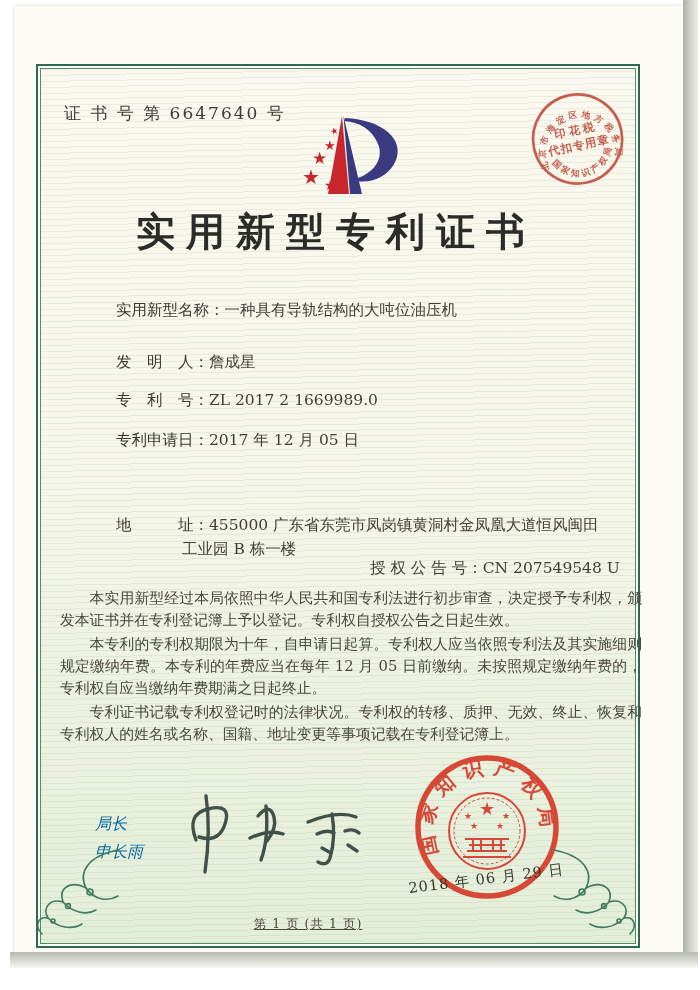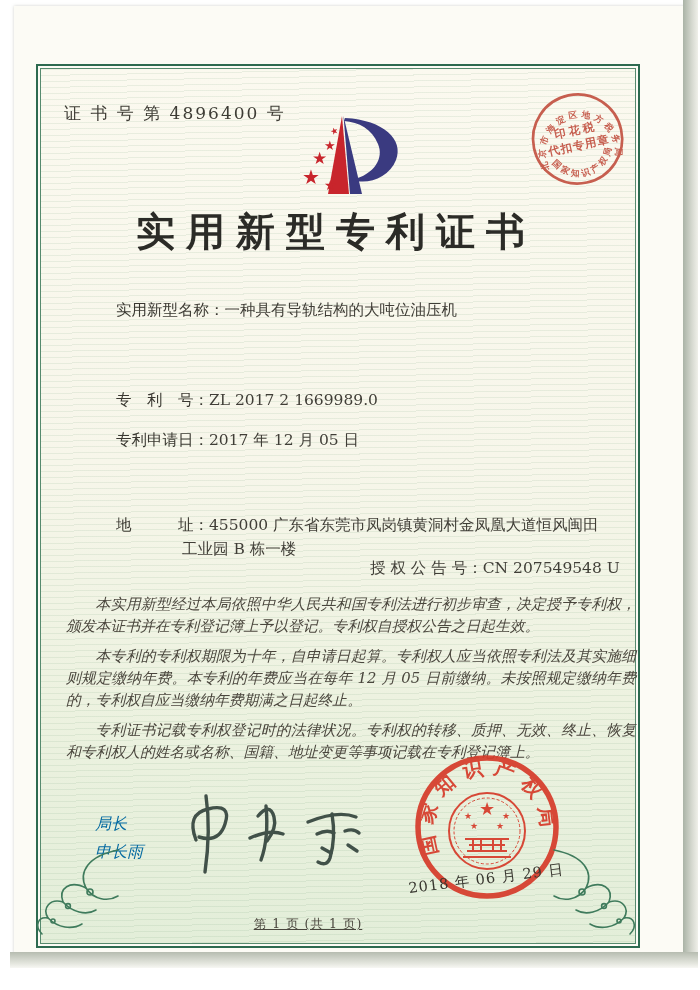--- a/index.html
+++ b/index.html
@@ -24,21 +24,21 @@
   .logo{position:absolute;left:258px;top:92px;width:156px;height:108px;}
   .title{position:absolute;left:22px;top:199px;width:600px;text-align:center;
     font-size:39px;font-weight:bold;letter-spacing:11px;color:#2b2b27;}
   .row{position:absolute;left:58px;font-size:15.5px;white-space:pre;color:#403e37;margin-left:44px;}
   .row .lab{color:#3a3831;}
   .addr2{position:absolute;left:168px;font-size:15.5px;color:#403e37;}
   .grant-left{position:absolute;left:58px;font-size:15.5px;white-space:pre;color:#403e37;}
   .grant-right{position:absolute;left:356px;font-size:15.5px;white-space:pre;color:#403e37;}
   .paras{position:absolute;left:44px;top:579px;width:586px;font-size:14.8px;
     line-height:22px;color:#4a463d;text-align:justify;}
-  .paras p{margin:8px;text-indent:2em;font-style:italic;}
+  .paras p{margin:2px;text-indent:2em;}
   .director{position:absolute;left:81px;top:804px;font-size:16px;color:#0369a1;line-height:28px;font-style:italic;}
   .signature{position:absolute;left:148px;top:782px;width:210px;height:92px;}
   .seal{position:absolute;left:381px;top:737px;width:186px;height:176px;}
   .seal-date{position:absolute;left:394px;top:862px;width:180px;font-size:14.5px;
     color:#38362f;letter-spacing:1px;transform:rotate(-7deg);white-space:pre;}
   .footer{position:absolute;left:22px;top:910px;width:600px;text-align:center;
     font-size:12.5px;letter-spacing:1px;color:#4a473e;transform:translateX(-28px);text-decoration:underline;}
   .tax-stamp{position:absolute;left:506px;top:76px;width:116px;height:118px;transform:rotate(-12deg);}
   .flourish{position:absolute;width:96px;height:96px;}
   .flourish.bl{left:16px;top:840px;}
@@ -46,21 +46,21 @@
 </style>
 </head>
 <body>
 
 <div class="paper">
 
   <div class="border-outer">
     <div class="border-inner"></div>
   </div>
 
-  <div class="cert-no">证 书 号 第 4896400 号</div>
+  <div class="cert-no">证 书 号 第 6647640 号</div>
 
   <svg class="logo" viewBox="0 0 156 108">
     <polygon points="70,18 77,96 56,96" fill="#c8252c"></polygon>
     <polygon points="71.5,18 90,96 78,96" fill="#3a3a80"></polygon>
     <path d="M73,20 C112,22 132,42 124,62 C117,80 96,87 80,82 C103,76 112,60 106,46 C100,31 87,24 72,23 Z" fill="#3a3a80"></path>
     <text x="40" y="66" font-size="17" fill="#c8252c">★</text>
     <text x="52" y="52" font-size="13" fill="#c8252c">★</text>
     <text x="30" y="86" font-size="20" fill="#c8252c">★</text>
     <text x="52" y="92" font-size="14" fill="#c8252c">★</text>
     <text x="58" y="36" font-size="9" fill="#c8252c" transform="rotate(-20 62 32)">★</text>
@@ -79,20 +79,21 @@
       <textPath href="#stampBottomArc" startOffset="6">国家知识产权局</textPath>
     </text>
     <text x="56" y="49" text-anchor="middle" font-size="11" letter-spacing="3" fill="#c04a3a" font-weight="bold">印花税</text>
     <text x="56" y="64" text-anchor="middle" font-size="11" letter-spacing="1" fill="#c04a3a" font-weight="bold">代扣专用章</text>
   </svg>
 
   <div class="title">实用新型专利证书</div>
 
   <div class="row" style="top:294px"><span class="lab">实用新型名称：</span><span>一种具有导轨结构的大吨位油压机</span></div>
 
+  <div class="row" style="top:346px"><span class="lab">发　明　人：</span><span>詹成星</span></div>
 
   <div class="row" style="top:384px"><span class="lab">专　利　号：</span><span>ZL 2017 2 1669989.0</span></div>
 
   <div class="row" style="top:424px"><span class="lab">专利申请日：</span><span>2017 年 12 月 05 日</span></div>
 
 
   <div class="row" style="top:509px"><span class="lab">地　　　址：</span><span>455000 广东省东莞市凤岗镇黄洞村金凤凰大道恒风闽田</span></div>
   <div class="addr2" style="top:533px">工业园 B 栋一楼</div>
 
   <div class="grant-right" style="top:552px"><span class="lab">授 权 公 告 号：</span><span>CN 207549548 U</span></div>

